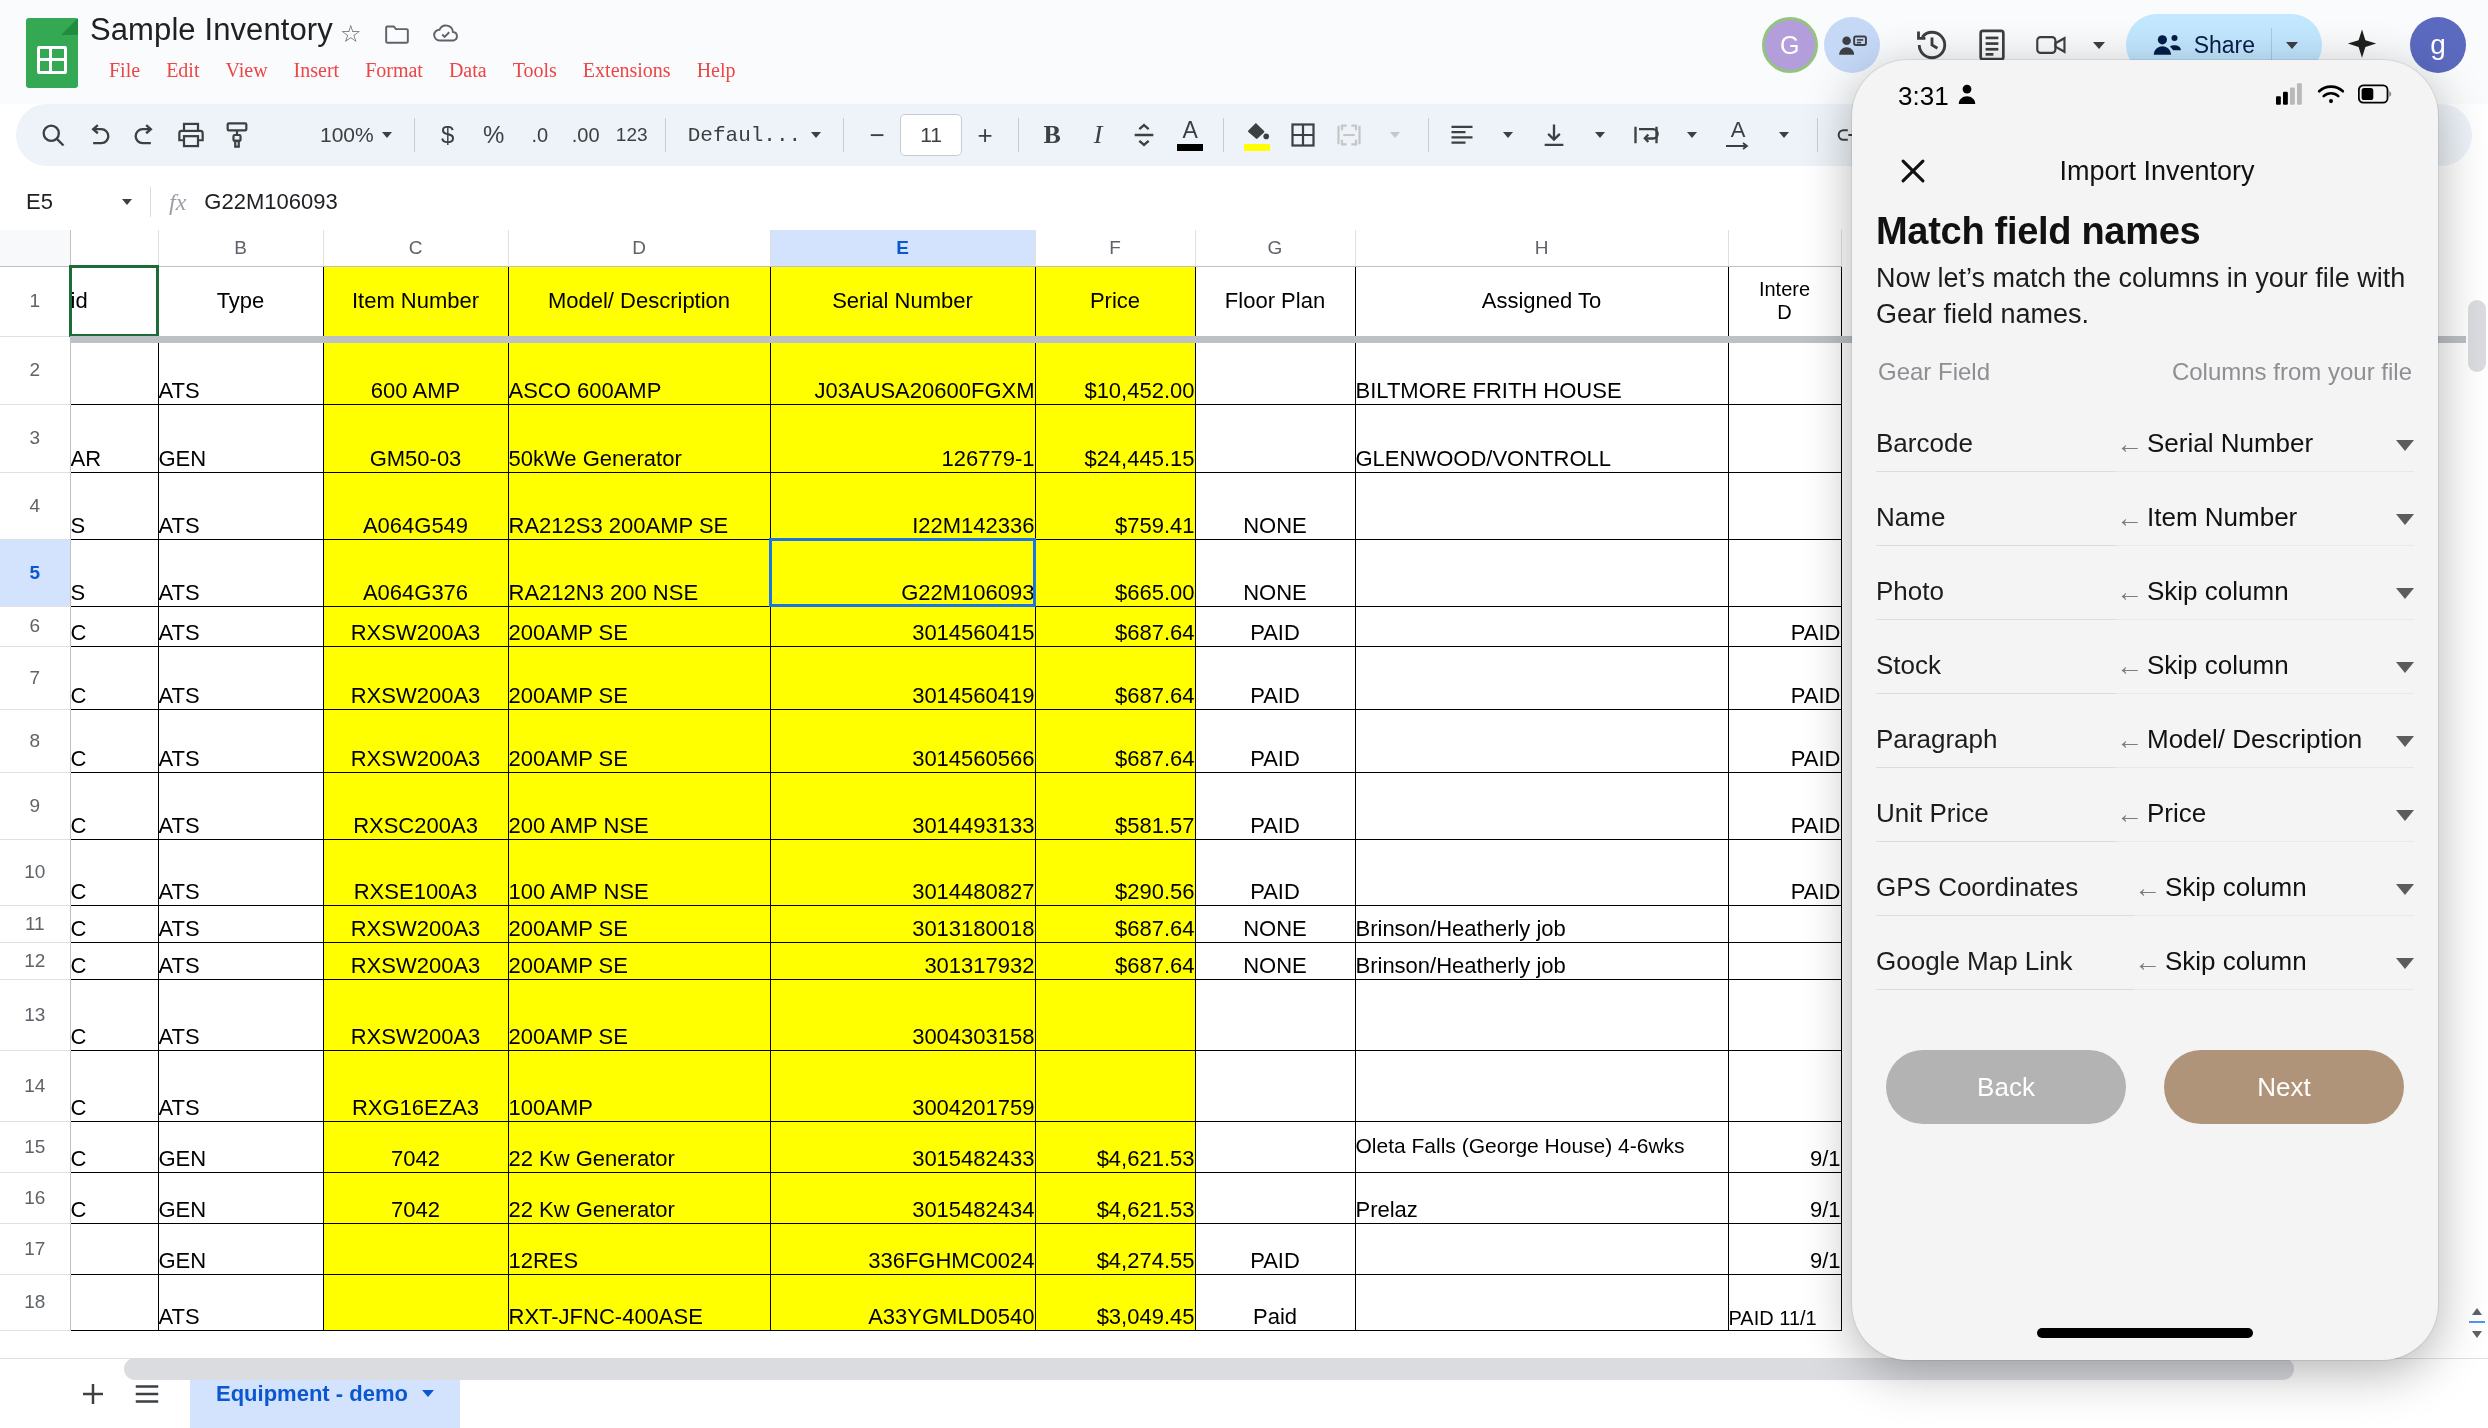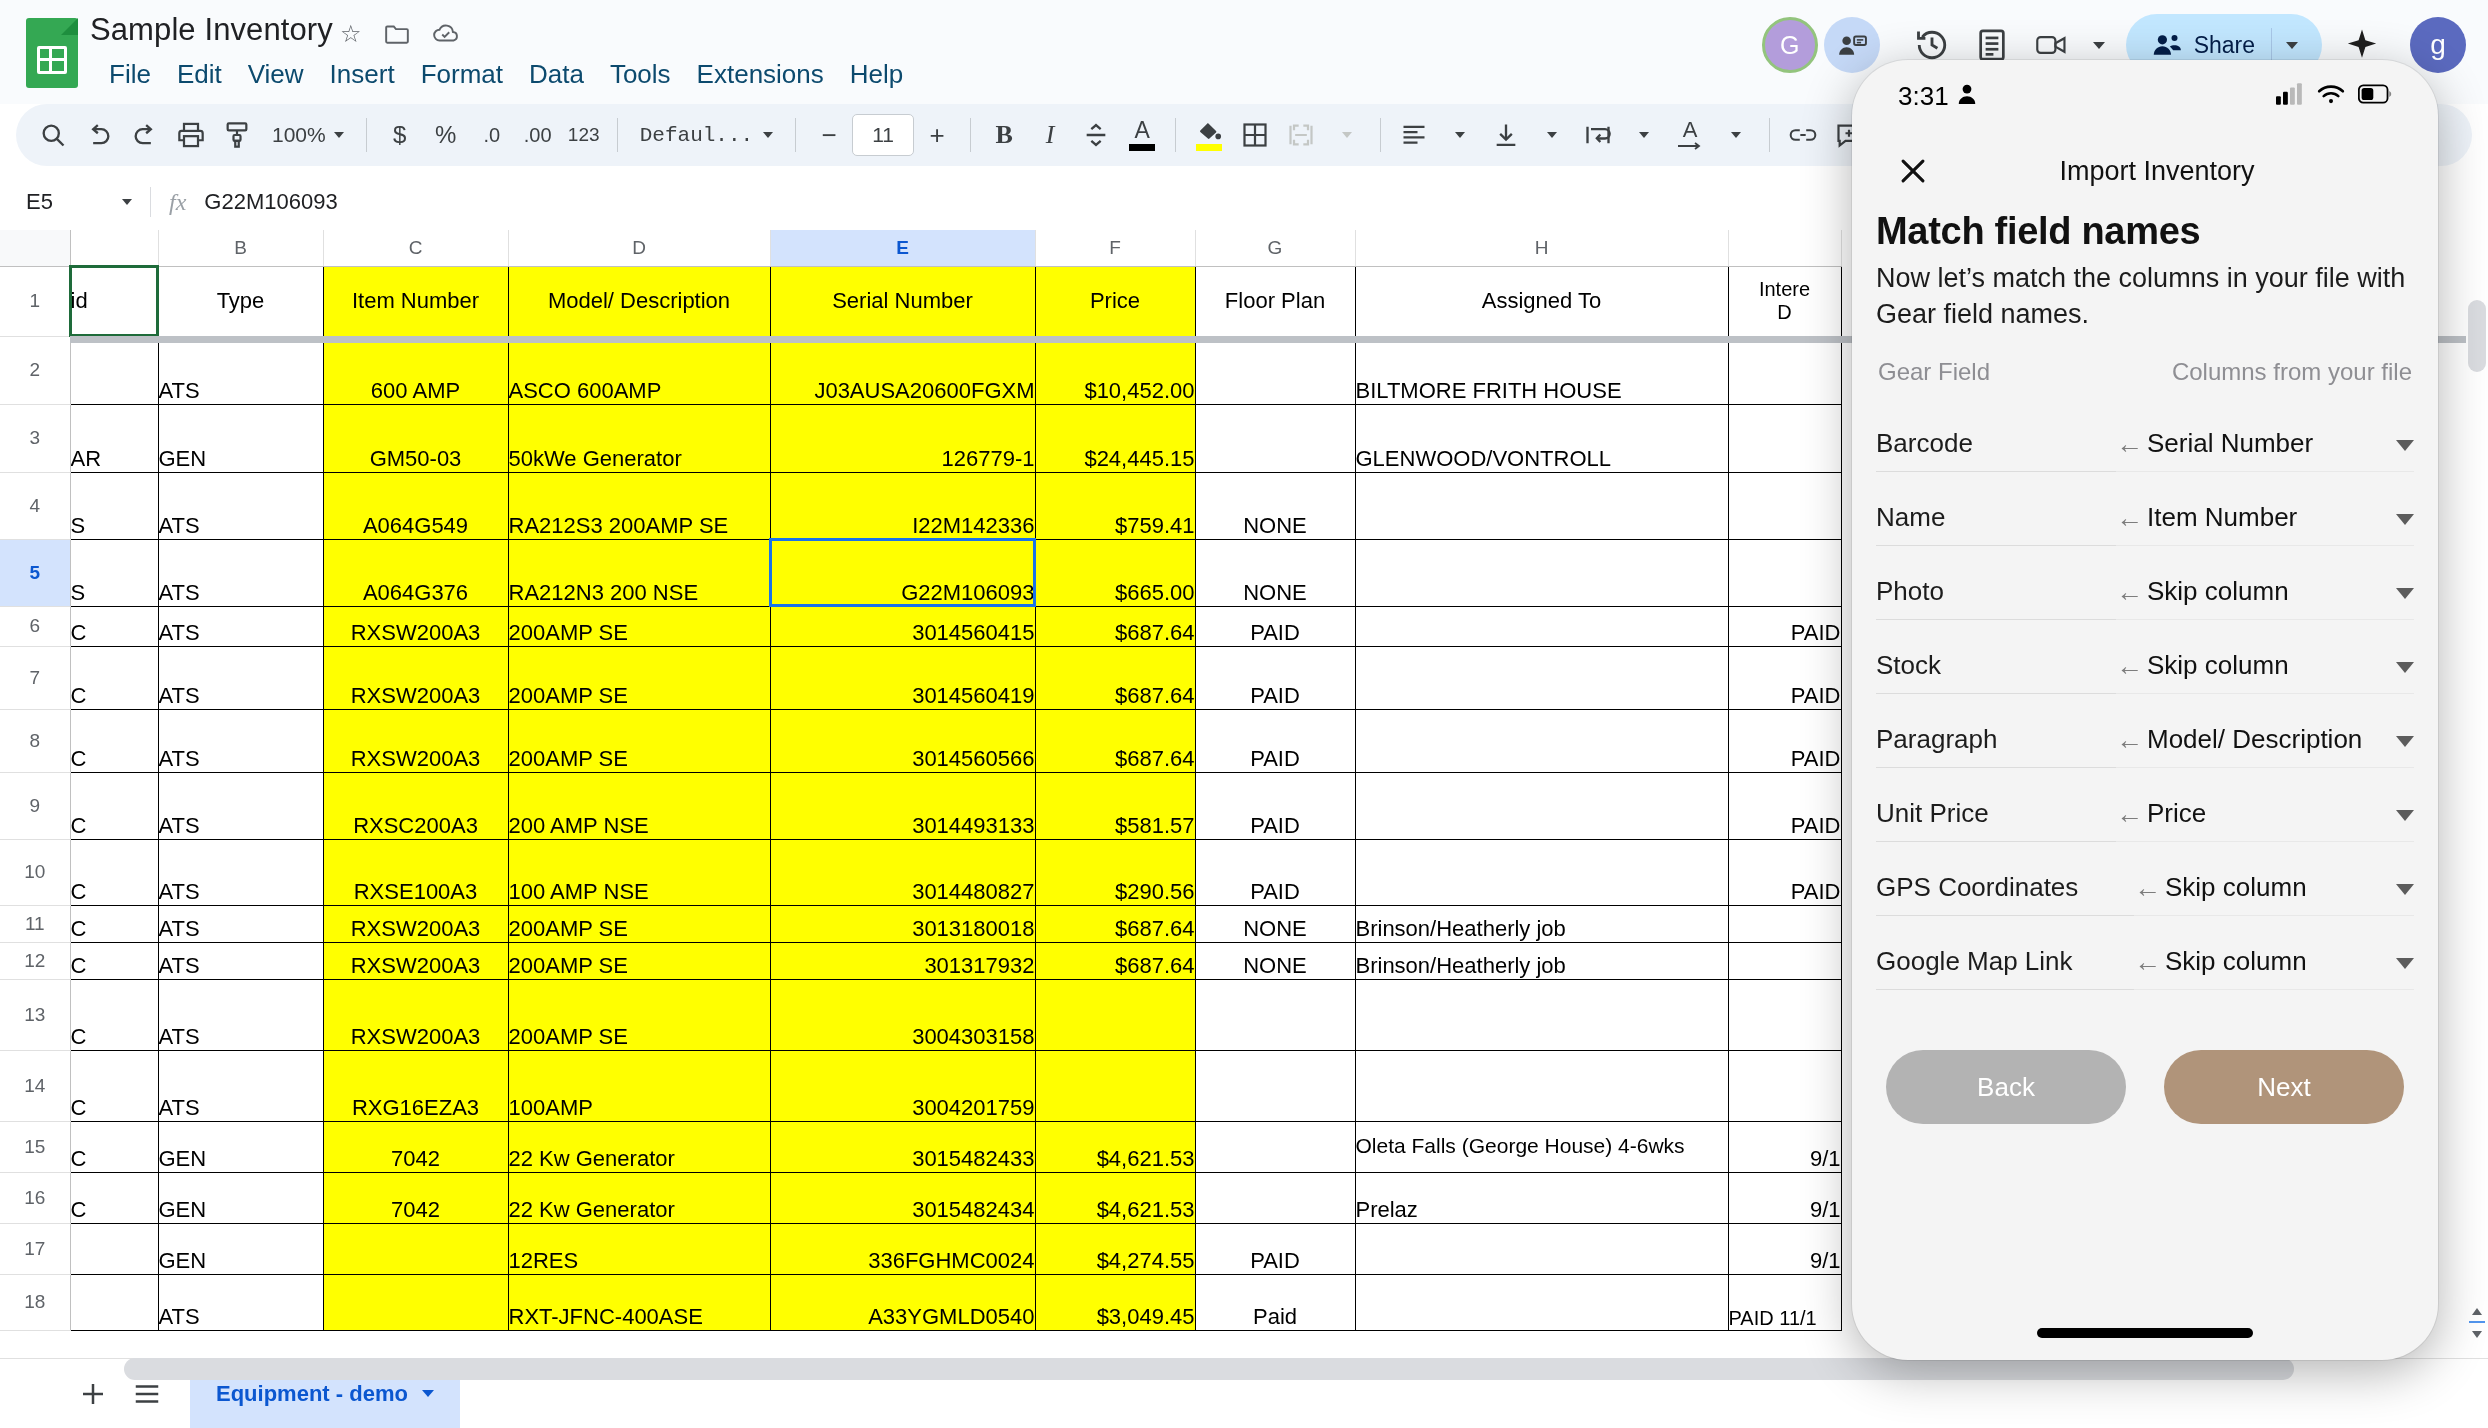--- a/index.html
+++ b/index.html
@@ -49,22 +49,23 @@
   }
   .gs-title-icons { position: absolute; left: 340px; top: 22px; display: flex; gap: 22px; align-items: center; }
   .gs-title-icons span { color: #5f6368; font-size: 24px; line-height: 1; cursor: pointer; }
   .gs-icon-svg { display: block; }
 
   .gs-menubar {
     position: absolute; left: 96px; top: 55px;
     display: flex; gap: 0; align-items: center;
   }
   .gs-menubar div {
-    font-size: 26px; color: #0c4a6e; padding: 4px 13px; border-radius: 4px; cursor: pointer;
+    font-size: 20px; color: #ef4444; padding: 4px 13px; border-radius: 4px; cursor: pointer;
     white-space: nowrap;
+    font-family: Liberation Serif, serif;
   }
 
   
   .gs-topright { position: absolute; right: 22px; top: 14px; display: flex; align-items: center; gap: 0; }
   .av-g {
     width: 56px; height: 56px; border-radius: 50%;
     background: #b39ddb; color: #fff; font-size: 25px;
     display: flex; align-items: center; justify-content: center;
     border: 3px solid #93c47d; box-sizing: border-box; margin-right: 6px;
   }
@@ -96,21 +97,21 @@
     display: flex; align-items: center; padding: 0 14px; gap: 0; overflow: hidden;
   }
   .tb-btn {
     min-width: 46px; height: 46px; border-radius: 6px;
     display: flex; align-items: center; justify-content: center;
     color: #3c4043; font-size: 22px; cursor: pointer; padding: 0 6px;
     flex: none;
   }
   .tb-sep { width: 1px; height: 34px; background: #c7ccd1; margin: 0 10px; flex: none; }
   .tb-zoom { display: flex; align-items: center; gap: 8px; padding: 0 12px; cursor: pointer; }
-  .tb-zoom .z { font-size: 21px; color: #3c4043; }
+  .tb-zoom .z { font-size: 21px; color: #3c4043; margin-left: 48px; }
   .tb-font { display: flex; align-items: center; gap: 10px; padding: 0 12px; cursor: pointer; font-family: Liberation Mono, monospace; }
   .tb-font .f { font-size: 21px; color: #3c4043; }
   .tb-size {
     width: 62px; height: 42px; border: 1px solid #c7ccd1; border-radius: 5px;
     display: flex; align-items: center; justify-content: center;
     font-size: 21px; color: #3c4043; background: #fff; cursor: pointer; flex:none;
   }
   .caret { width: 0; height: 0; border-left: 6px solid transparent; border-right: 6px solid transparent; border-top: 7px solid #3c4043; }
   .caret.sm { border-left-width: 5px; border-right-width: 5px; border-top-width: 6px; }
   .tb-bold { font-weight: bold; font-family: "Liberation Serif", serif; font-size: 26px; }

